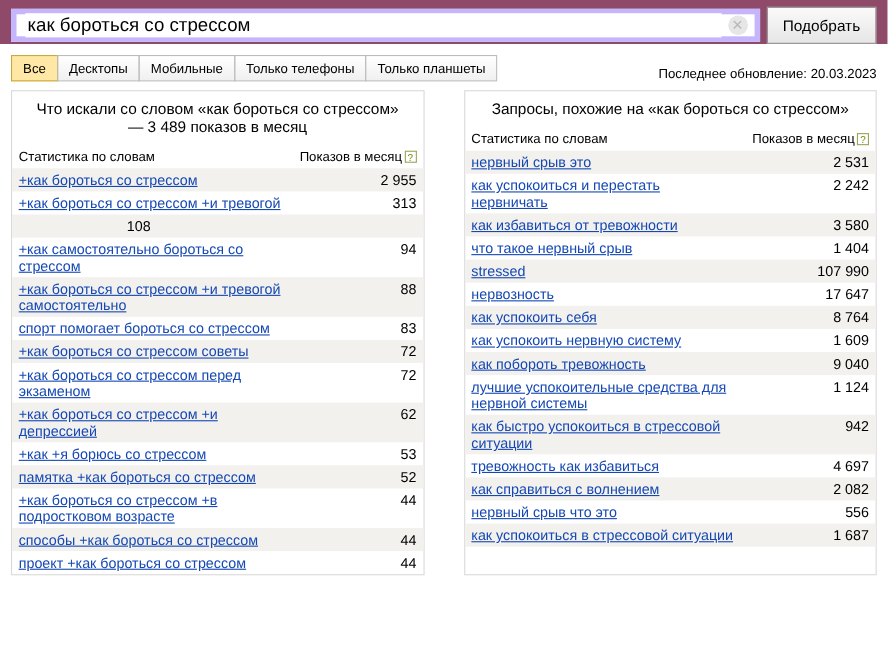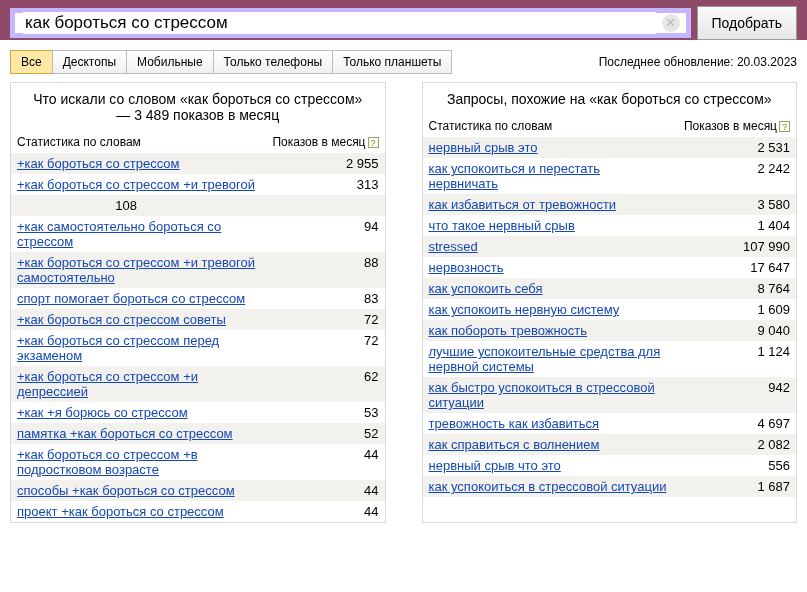--- a/index.html
+++ b/index.html
@@ -92,21 +92,21 @@
     width:5px;height:5px;border-radius:50%;background:#fff;
   }
   .all-regions {
     color:#fff;
     text-decoration: underline dotted;
     cursor:pointer;
   }
   
   .tabs-row {
     display:flex;
-    align-items:center;
+    align-items:flex-end;
     justify-content:space-between;
     padding: 10px 10px 8px 10px;
   }
   .tabs{
     display:flex;
   }
   .tab{
     padding:4px 10px;
     border:1px solid #bcbcbc;
     background: linear-gradient(#fff,#f0f0f0);

